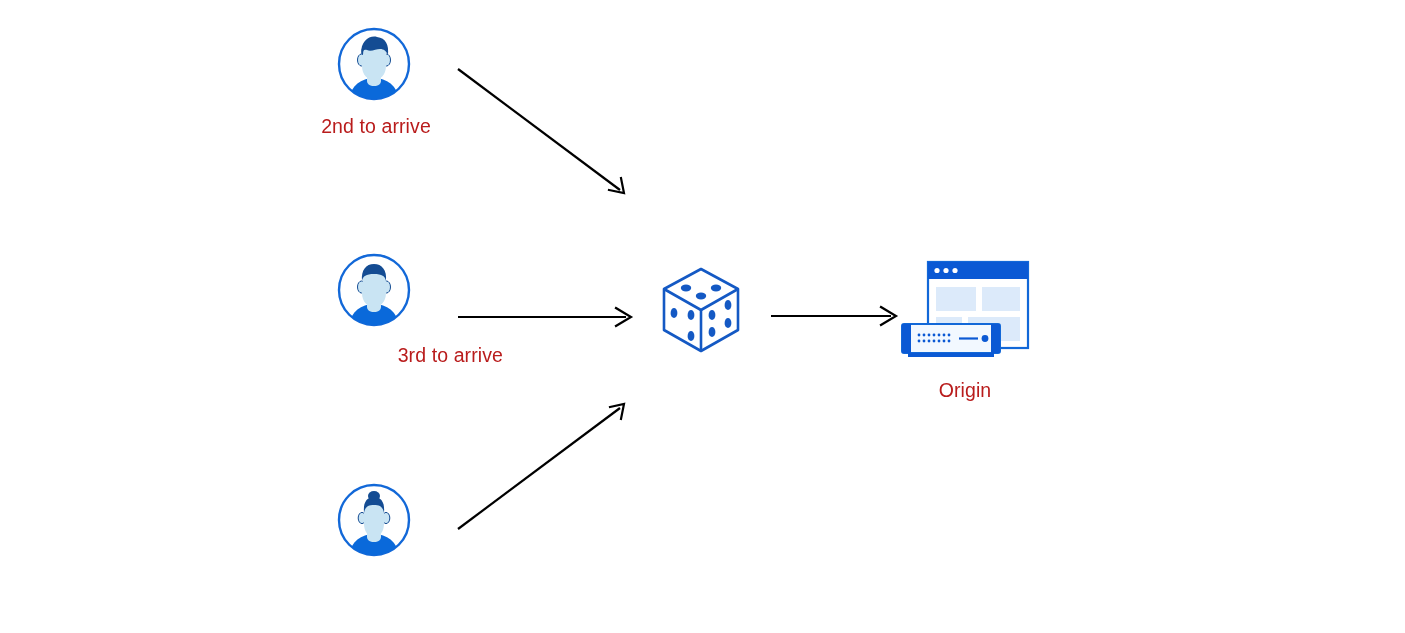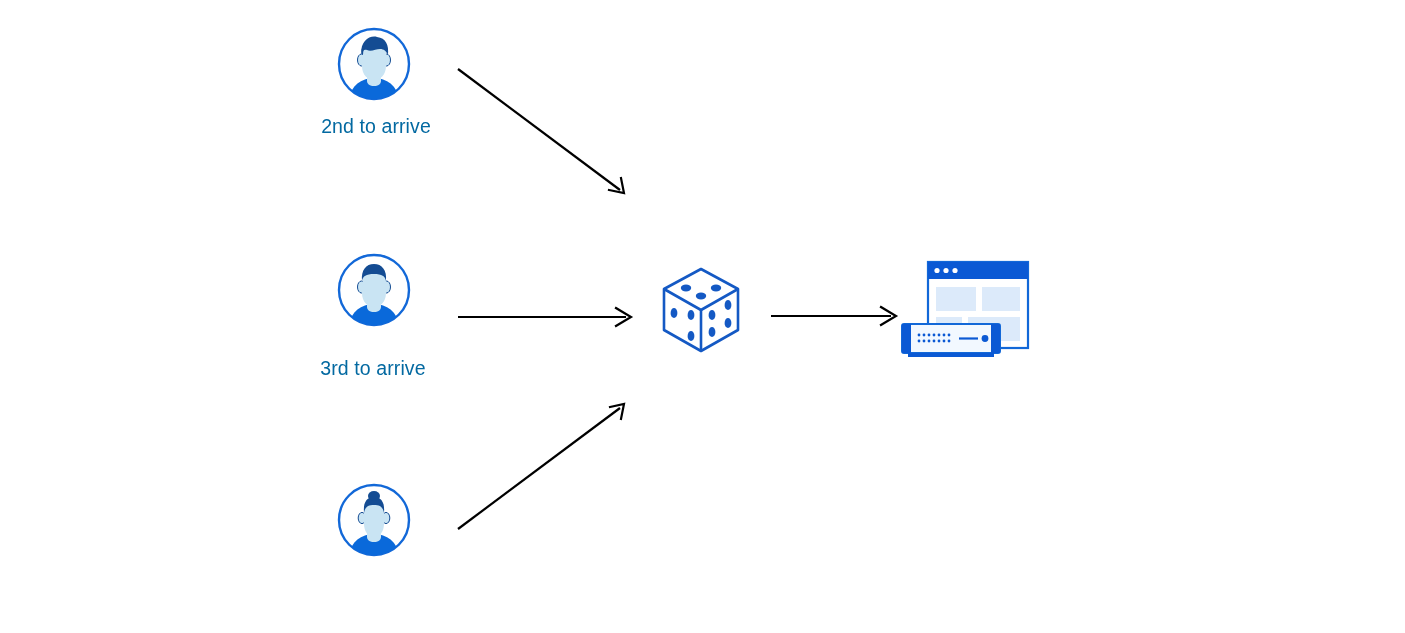--- a/index.html
+++ b/index.html
@@ -24,21 +24,21 @@
   .avatar-wrap {
     position: absolute;
     width: 76px;
     height: 76px;
   }
   .node-label {
     position: absolute;
     width: 260px;
     text-align: center;
     font-size: 19.5px;
-    color: #0369a1;
+    color: #b91c1c;
     font-family: "Liberation Sans", sans-serif;
     letter-spacing: 0.1px;
     white-space: nowrap;
   }
   .arrow-layer {
     position: absolute;
     left: 0;
     top: 0;
     width: 1405px;
     height: 633px;
@@ -112,21 +112,21 @@
         <path d="M31 46 h14 v4 c-4 3 -10 3 -14 0 Z" fill="#b2d8ee"></path>
         <ellipse cx="25.5" cy="35" rx="4" ry="6" fill="#c9e4f3"></ellipse>
         <ellipse cx="50.5" cy="35" rx="4" ry="6" fill="#c9e4f3"></ellipse>
         <ellipse cx="25.5" cy="35" rx="4" ry="6" fill="none" stroke="#144c93" stroke-width="1"></ellipse>
         <ellipse cx="50.5" cy="35" rx="4" ry="6" fill="none" stroke="#144c93" stroke-width="1"></ellipse>
         <path d="M27 22 C27 14 49 14 50 23 L50 41 C50 50 44 55 38 55 C32 55 26 50 26 41 Z" fill="#c9e4f3"></path>
         <path d="M26 29 C25 18 30 12 38 12 C46 12 51 18 50 29 C49 24 46 22 38 22 C30 22 27 24 26 29 Z" fill="#144c93"></path>
       </g>
     </svg>
   </div>
-  <div class="node-label" style="left:243px; top:357px;">3rd to arrive</div>
+  <div class="node-label" style="left:243px; top:344px;text-align:right;">3rd to arrive</div>
 
   <div class="avatar-wrap" style="left:336px; top:482px;">
     <svg width="76" height="76" viewBox="0 0 76 76">
       <defs>
           <clipPath id="clip-av3">
             <circle cx="38" cy="38" r="35"></circle>
           </clipPath>
         </defs>
       <circle cx="38" cy="38" r="35" fill="#ffffff" stroke="#1268d8" stroke-width="2.4"></circle>
       <g clip-path="url(#clip-av3)">
@@ -200,14 +200,15 @@
             <circle cx="38" cy="83" r="1.4"></circle>
           <circle cx="43" cy="83" r="1.4"></circle>
             <circle cx="48" cy="83" r="1.4"></circle>
           <circle cx="53" cy="83" r="1.4"></circle>
         </g>
         <line x1="63" y1="80.5" x2="82" y2="80.5" stroke="#0b59d4" stroke-width="2.2"></line>
         <circle cx="89" cy="80.5" r="3.4" fill="#0b59d4"></circle>
       </g>
     </svg>
   </div>
+  <div class="node-label" style="left:835px; top:379px;">Origin</div>
 
 </div>
 
 </body></html>

